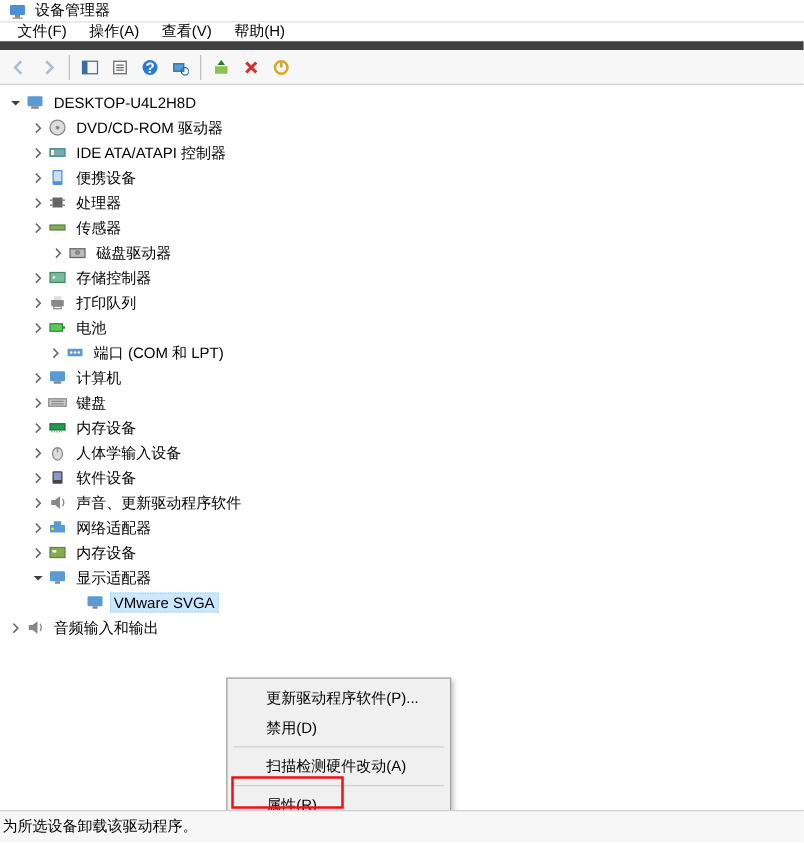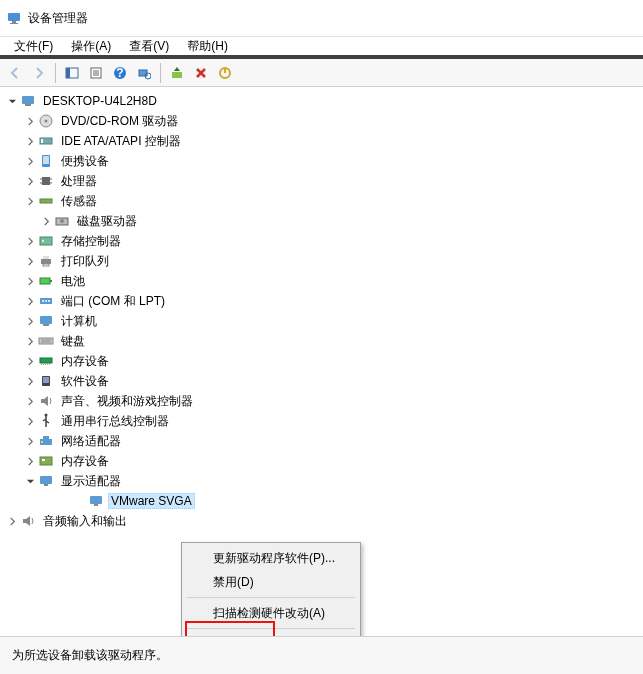--- a/index.html
+++ b/index.html
@@ -1,37 +1,37 @@
 <!DOCTYPE html>
 <html><head>
 <meta charset="utf-8">
 <style>
 * { margin: 0; padding: 0; box-sizing: border-box; font-family: "Microsoft YaHei", "SimSun", sans-serif; font-size: 12px; }
 body { background: #fff; width: 643px; height: 674px; overflow: hidden; position: relative; }
-.titlebar { height: 37px; display: flex; align-items: center; padding-left: 6px; background: #fff; border-bottom: 1px solid #e0e0e0; }
+.titlebar { height: 18px; display: flex; align-items: center; padding-left: 6px; background: #fff; border-bottom: 1px solid #e0e0e0; }
 .titlebar .icon { width: 16px; height: 16px; margin-right: 6px; }
 .titlebar .title { font-size: 12px; }
-.menubar { height: 22px; display: flex; align-items: center; padding-left: 6px; gap: 2px; border-bottom: 4px solid #404040; }
+.menubar { height: 22px; display: flex; align-items: center; padding-left: 6px; gap: 2px; border-bottom: 7px solid #404040; }
 .menubar .menu { padding: 2px 8px; cursor: default; }
 .toolbar { height: 28px; display: flex; align-items: center; padding: 0 4px; gap: 2px; border-bottom: 1px solid #d0d0d0; background: #f7f7f7; }
 .toolbar .btn { width: 22px; height: 22px; display: flex; align-items: center; justify-content: center; border: 1px solid transparent; }
 .toolbar .btn.disabled { opacity: 0.4; }
 .toolbar .sep { width: 1px; height: 20px; background: #c0c0c0; margin: 0 3px; }
 .tree { padding: 4px 0; user-select: none; overflow-y: auto; height: 570px; }
 .node { display: flex; align-items: center; height: 20px; white-space: nowrap; }
 .expander { width: 16px; height: 16px; display: flex; align-items: center; justify-content: center; cursor: pointer; flex-shrink: 0; }
 .expander svg { width: 9px; height: 9px; }
 .node-icon { width: 16px; height: 16px; margin-right: 4px; display: flex; align-items: center; justify-content: center; flex-shrink: 0; }
 .node-label { padding: 1px 3px; }
 .node-label.selected { background: #cce8ff; border: 1px dotted #99d1ff; padding: 0 2px; }
 .ctxmenu { position: absolute; left: 181px; top: 542px; width: 180px; background: #f0f0f0; border: 1px solid #a0a0a0; box-shadow: 2px 2px 4px rgba(0,0,0,.25); padding: 3px; }
 .ctxmenu .item { height: 24px; display: flex; align-items: center; padding-left: 28px; }
 .ctxmenu .sep { height: 1px; background: #d0d0d0; margin: 3px 2px; }
 .ctxmenu .highlight { position: absolute; border: 2px solid #e11; left: 3px; top: 78px; width: 90px; height: 26px; pointer-events: none; }
-.statusbar { position: absolute; bottom: 0; left: 0; right: 0; height: 38px; border-top: 1px solid #d0d0d0; display: flex; align-items: center; padding-left: 12px; background: #f7f7f7; }
+.statusbar { position: absolute; bottom: 0; left: 0; right: 0; height: 26px; border-top: 1px solid #d0d0d0; display: flex; align-items: center; padding-left: 2px; background: #f7f7f7; }
 </style>
 </head>
 <body>
 
 <div class="titlebar">
   <span class="icon">
     <svg viewBox="0 0 16 16">
         <rect x="2" y="3" width="12" height="8" fill="#4a90d9" rx="1"></rect>
         <rect x="6" y="11" width="4" height="2" fill="#888"></rect>
         <rect x="4" y="13" width="8" height="1" fill="#888"></rect>
@@ -242,21 +242,21 @@
         </svg>
       </span>
       <span class="node-icon">
         <svg viewBox="0 0 16 16">
           <rect x="2" y="5" width="10" height="6" fill="#5c5" stroke="#383"></rect>
           <rect x="12" y="7" width="2" height="2" fill="#383"></rect>
         </svg>
       </span>
       <span class="node-label">电池</span>
   </div>
-    <div class="node" style="padding-left:22px">
+    <div class="node" style="padding-left:36px">
     <span class="expander">
         <svg viewBox="0 0 10 10">
           <path d="M3 1 L7 5 L3 9" stroke="#666" fill="none" stroke-width="1.3"></path>
         </svg>
       </span>
       <span class="node-icon">
         <svg viewBox="0 0 16 16">
           <rect x="2" y="5" width="12" height="6" fill="#5a9bd4"></rect>
           <circle cx="5" cy="8" r="1" fill="#fff"></circle>
           <circle cx="8" cy="8" r="1" fill="#fff"></circle>
@@ -313,53 +313,53 @@
       <span class="node-label">内存设备</span>
   </div>
     <div class="node" style="padding-left:22px">
     <span class="expander">
         <svg viewBox="0 0 10 10">
           <path d="M3 1 L7 5 L3 9" stroke="#666" fill="none" stroke-width="1.3"></path>
         </svg>
       </span>
       <span class="node-icon">
         <svg viewBox="0 0 16 16">
+          <ellipse cx="8" cy="9" rx="4" ry="5" fill="#ddd" stroke="#888"></ellipse>
+          <line x1="8" y1="4" x2="8" y2="8" stroke="#888"></line>
+        </svg>
+      </span>
+      <span class="node-label">人体学输入设备</span>
+  </div>
+    <div class="node" style="padding-left:22px">
+    <span class="expander">
+        <svg viewBox="0 0 10 10">
+          <path d="M3 1 L7 5 L3 9" stroke="#666" fill="none" stroke-width="1.3"></path>
+        </svg>
+      </span>
+      <span class="node-icon">
+        <svg viewBox="0 0 16 16">
           <rect x="4" y="3" width="8" height="10" fill="#444" rx="1"></rect>
           <rect x="5" y="4" width="6" height="6" fill="#89c"></rect>
         </svg>
       </span>
       <span class="node-label">软件设备</span>
   </div>
     <div class="node" style="padding-left:22px">
     <span class="expander">
         <svg viewBox="0 0 10 10">
           <path d="M3 1 L7 5 L3 9" stroke="#666" fill="none" stroke-width="1.3"></path>
         </svg>
       </span>
       <span class="node-icon">
         <svg viewBox="0 0 16 16">
           <path d="M3 6 L6 6 L10 3 L10 13 L6 10 L3 10 Z" fill="#888"></path>
           <path d="M12 5 Q14 8 12 11" stroke="#888" fill="none"></path>
         </svg>
       </span>
-      <span class="node-label">声音、视频和游戏控制器</span>
-  </div>
-    <div class="node" style="padding-left:22px">
-    <span class="expander">
-        <svg viewBox="0 0 10 10">
-          <path d="M3 1 L7 5 L3 9" stroke="#666" fill="none" stroke-width="1.3"></path>
-        </svg>
-      </span>
-      <span class="node-icon">
-        <svg viewBox="0 0 16 16">
-          <path d="M8 2 L8 14 M8 6 L5 8 M8 8 L11 10" stroke="#444" stroke-width="1.5" fill="none"></path>
-          <circle cx="8" cy="2" r="1.5" fill="#444"></circle>
-        </svg>
-      </span>
-      <span class="node-label">通用串行总线控制器</span>
+      <span class="node-label">声音、更新驱动程序软件</span>
   </div>
     <div class="node" style="padding-left:22px">
     <span class="expander">
         <svg viewBox="0 0 10 10">
           <path d="M3 1 L7 5 L3 9" stroke="#666" fill="none" stroke-width="1.3"></path>
         </svg>
       </span>
       <span class="node-icon">
         <svg viewBox="0 0 16 16">
           <rect x="2" y="6" width="12" height="6" fill="#5a9bd4"></rect>
@@ -390,21 +390,21 @@
         </svg>
       </span>
       <span class="node-icon">
         <svg viewBox="0 0 16 16">
           <rect x="2" y="3" width="12" height="8" fill="#5a9bd4" rx="1"></rect>
           <rect x="6" y="11" width="4" height="2" fill="#888"></rect>
         </svg>
       </span>
       <span class="node-label">显示适配器</span>
   </div>
-    <div class="node" style="padding-left:88px">
+    <div class="node" style="padding-left:68px">
         <span class="node-icon">
         <svg viewBox="0 0 16 16">
           <rect x="2" y="3" width="12" height="8" fill="#5a9bd4" rx="1"></rect>
           <rect x="6" y="11" width="4" height="2" fill="#888"></rect>
         </svg>
       </span>
       <span class="node-label selected">VMware SVGA</span>
       </div>
     <div class="node" style="padding-left:4px">
     <span class="expander">

